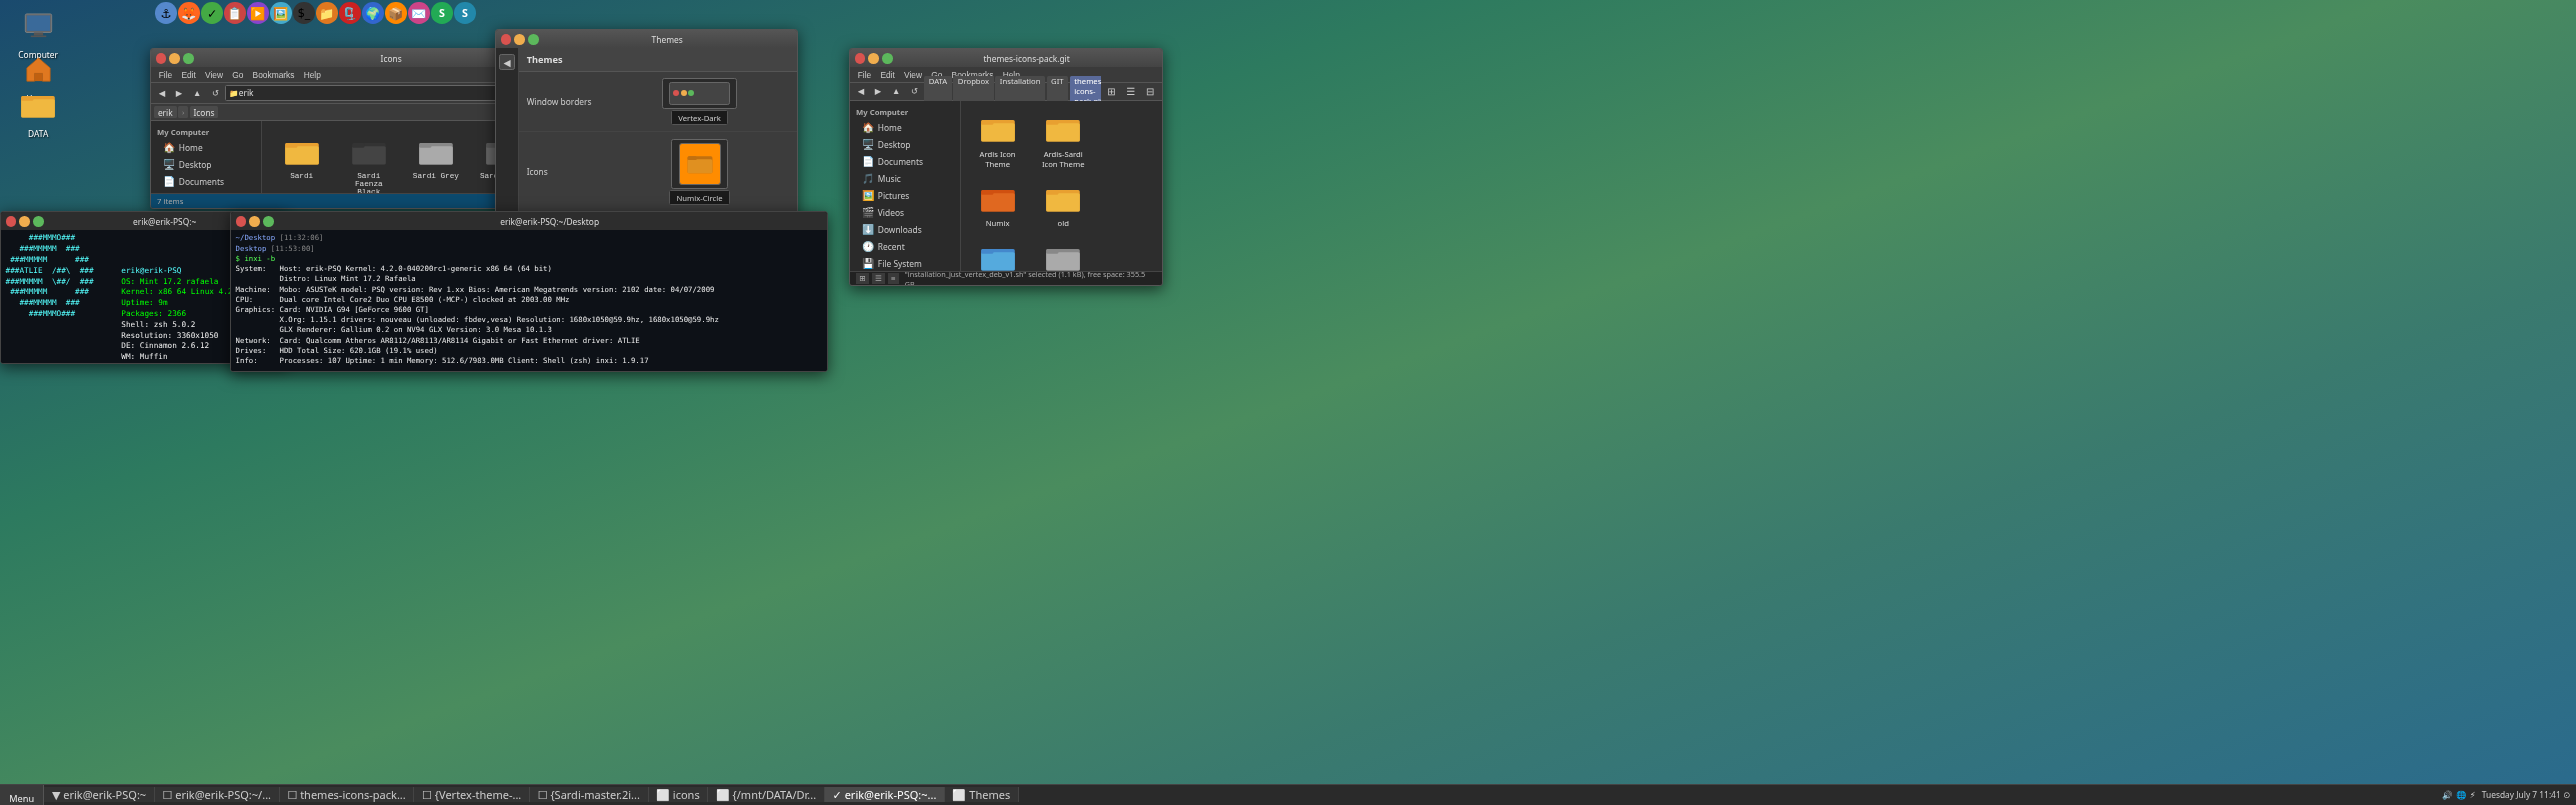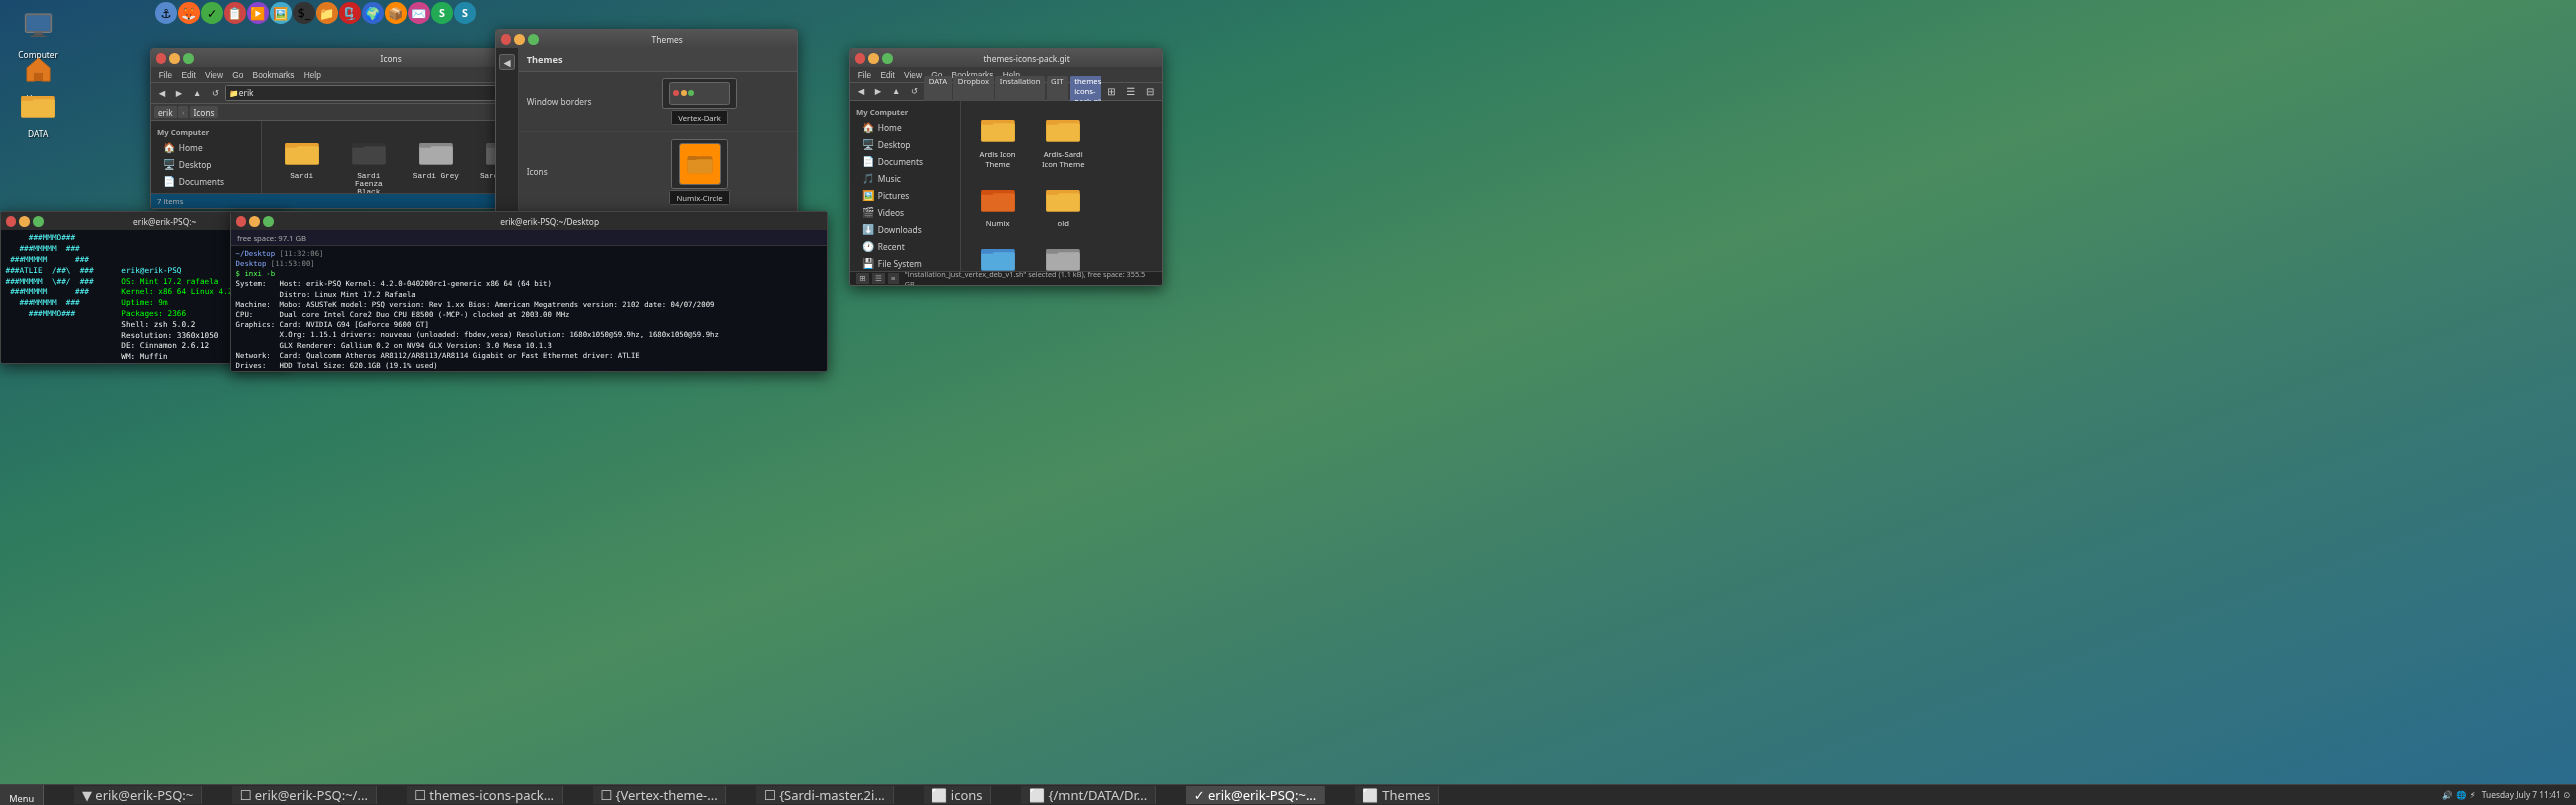--- a/index.html
+++ b/index.html
@@ -75,26 +75,25 @@
       align-items: center;
       flex: 1;
       overflow: hidden;
     }
     .taskbar-item {
       padding: 0 7.7px;
       height: 100%;
       display: flex;
       align-items: center;
       color: #ccc;
-      font-size: 13px;
+      font-size: 11px;
       cursor: pointer;
       border-right: 0.8px solid #444;
       white-space: nowrap;
       background: #333;
-      margin-left: 30px;
     }
     .taskbar-item.active {
       background: #4a4a4a;
       color: #fff;
     }
     .taskbar-right {
       display: flex;
       align-items: center;
       padding: 0 6.1px;
       color: #ccc;
@@ -707,23 +706,20 @@
 </div>
 
 <div class="window terminal-window right-terminal">
   <div class="window-titlebar terminal-titlebar">
     <button class="win-btn close"></button>
     <button class="win-btn min"></button>
     <button class="win-btn max"></button>
     <div class="window-title">erik@erik-PSQ:~/Desktop</div>
   </div>
 
-  <div style="height:15.3px;background:#1a1a2a;display:flex;align-items:center;justify-content:space-between;padding:0 6.1px;border-bottom:0.8px solid #333;flex-shrink:0;">
-    <span style="color:#aaa;font-size:7.7px;">free space: 97.1 GB</span>
-  </div>
   <div class="terminal-content" style="font-size:7.3px;">
     <div class="terminal-line"><span style="color:#88aaff">~/Desktop</span> <span style="color:#888">[11:32:06]</span></div>
     <div class="terminal-line"><span style="color:#88aaff">Desktop</span> <span style="color:#888">[11:53:00]</span></div>
     <div class="terminal-line"><span style="color:#55ff55">$ inxi -b</span></div>
     <div class="terminal-line term-white">System:   Host: erik-PSQ Kernel: 4.2.0-040200rc1-generic x86 64 (64 bit)</div>
     <div class="terminal-line term-white">          Distro: Linux Mint 17.2 Rafaela</div>
     <div class="terminal-line term-white">Machine:  Mobo: ASUSTeK model: PSQ version: Rev 1.xx Bios: American Megatrends version: 2102 date: 04/07/2009</div>
     <div class="terminal-line term-white">CPU:      Dual core Intel Core2 Duo CPU E8500 (-MCP-) clocked at 2003.00 MHz</div>
     <div class="terminal-line term-white">Graphics: Card: NVIDIA G94 [GeForce 9600 GT]</div>
     <div class="terminal-line term-white">          X.Org: 1.15.1 drivers: nouveau (unloaded: fbdev,vesa) Resolution: 1680x1050@59.9hz, 1680x1050@59.9hz</div>

